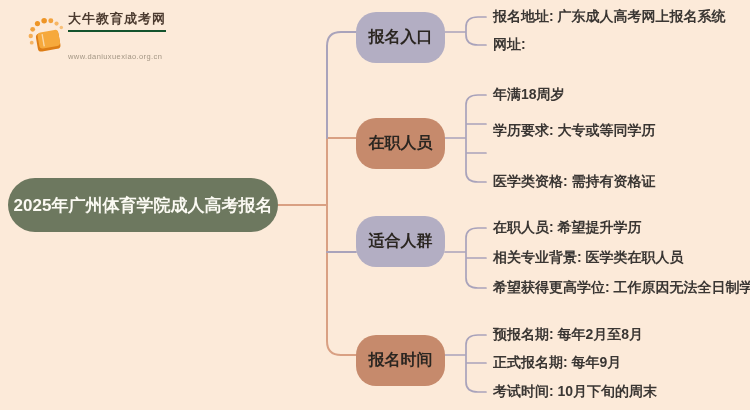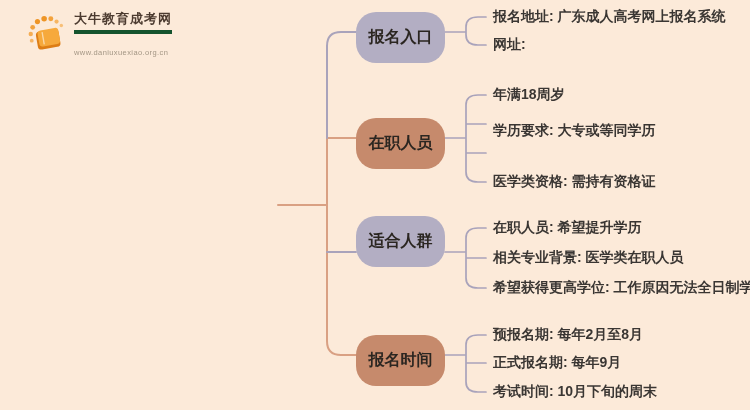--- a/index.html
+++ b/index.html
@@ -20,29 +20,29 @@
   .canvas{
     position:relative;
     width:750px;height:410px;
     background:var(--bg);
     overflow:hidden;
     font-family:"Liberation Sans","DejaVu Sans",sans-serif;
   }
   .connectors{position:absolute;left:0;top:0;width:750px;height:410px;}
 
   
-  .logo{position:absolute;left:26px;top:10px;display:flex;align-items:center;gap:6px;}
+  .logo{position:absolute;left:26px;top:10px;display:flex;align-items:center;gap:0;}
   .logo-text{display:flex;flex-direction:column;}
   .logo-title{
     font-size:13px;font-weight:bold;color:var(--logo-title-text);
     letter-spacing:1px;white-space:nowrap;padding-bottom:2px;
   }
   .logo-url{
     font-size:7.5px;color:var(--logo-url-text);letter-spacing:.4px;
-    border-top:4px solid #14532d;padding-top:14px;white-space:nowrap;
+    border-top:2px solid #14532d;padding-top:20px;white-space:nowrap;
   }
 
   
   .root{
     position:absolute;left:8px;top:178px;width:270px;height:54px;
     background:var(--root-green);border-radius:27px;
     display:flex;align-items:center;justify-content:center;
     color:var(--root-text);font-size:17px;font-weight:bold;white-space:nowrap;
   }
 
@@ -93,20 +93,21 @@
         <rect x="13" y="15" width="22" height="17" rx="3.5" fill="#f6a93c"></rect>
         <line x1="18" y1="17" x2="18" y2="30" stroke="#ffffff" stroke-width="1.4" opacity=".55"></line>
       </g>
     </svg>
     <div class="logo-text">
       <div class="logo-title">大牛教育成考网</div>
       <div class="logo-url">www.daniuxuexiao.org.cn</div>
     </div>
   </div>
 
+  <div class="root">2025年广州体育学院成人高考报名</div>
 
   <div class="pill pill--lav" style="top:12px">报名入口</div>
   <div class="pill pill--ter" style="top:118px">在职人员</div>
   <div class="pill pill--lav" style="top:216px">适合人群</div>
   <div class="pill pill--ter" style="top:335px">报名时间</div>
 
   <div class="leaf" style="top:17px">报名地址: 广东成人高考网上报名系统</div>
   <div class="leaf" style="top:45px">网址:</div>
 
   <div class="leaf" style="top:95px">年满18周岁</div>

